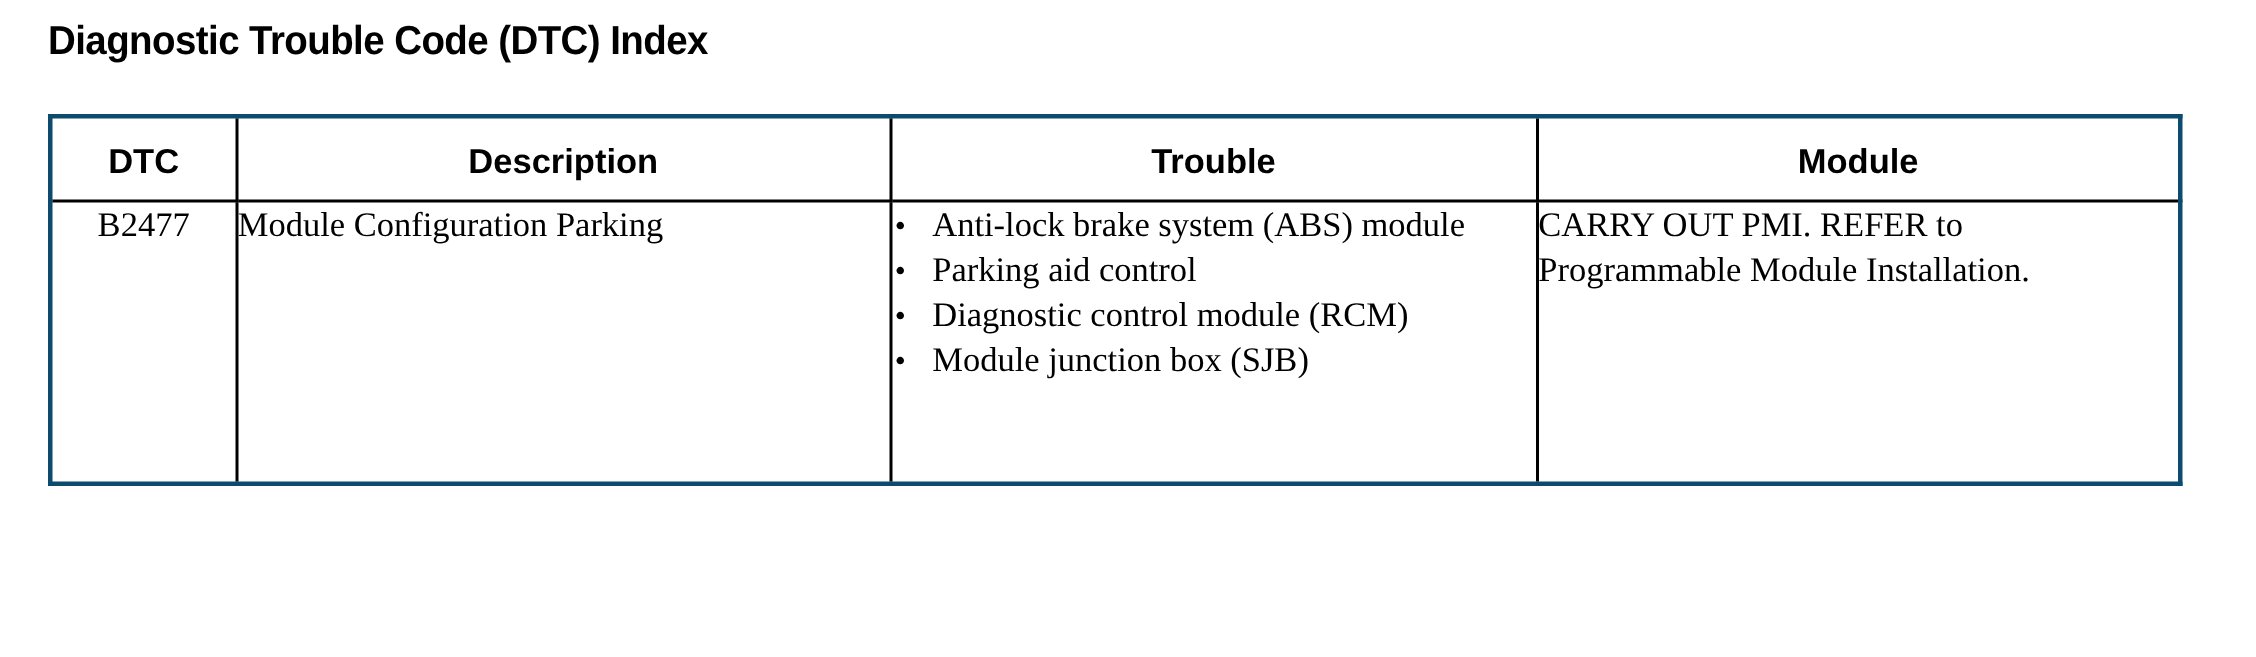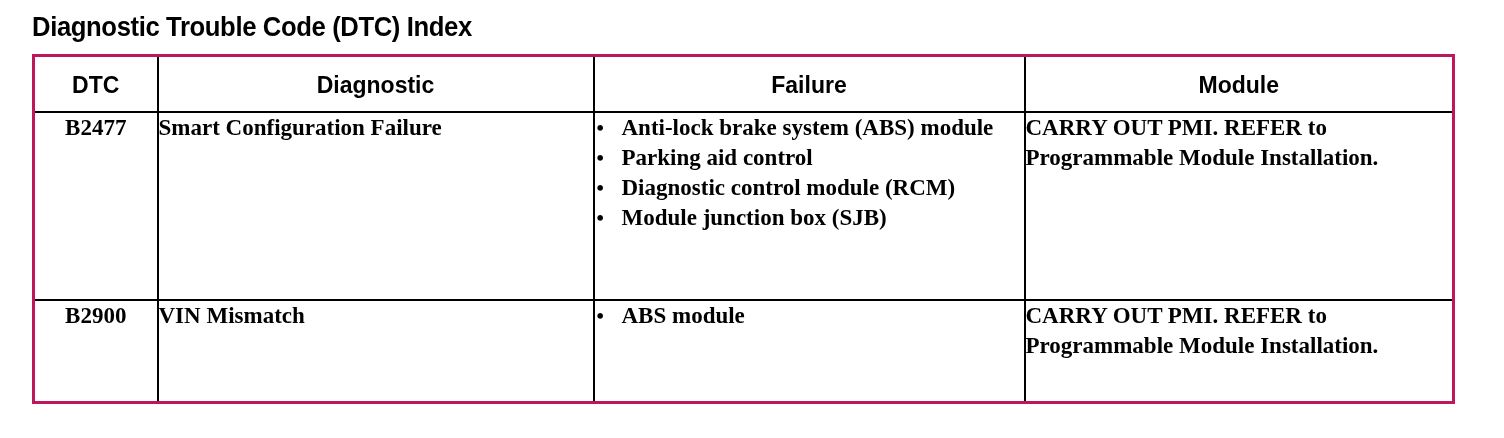--- a/index.html
+++ b/index.html
@@ -32,32 +32,31 @@
     letter-spacing: -0.4px;
     white-space: nowrap;
     transform: scaleX(0.95);
     transform-origin: left top;
   }
 
   
   .dtc-table {
     position: absolute;
     left: 32px;
-    top: 54px;
+    top: 76px;
     width: 1420px;
     border-collapse: collapse;
     table-layout: fixed;
-    border: 3px solid #be185d;
+    border: 3px solid #0c4a6e;
     padding-left: 28px;
   }
   .dtc-table td, .dtc-table th {
     border: 2px solid #000;
     vertical-align: top;
     padding: 0;
-    font-weight: bold;
   }
 
   
   .dtc-table thead th {
     text-align: center;
     font-family: "Liberation Sans", sans-serif;
     font-weight: bold;
     font-size: 23px;
     line-height: 26px;
     height: 41px;
@@ -127,30 +126,30 @@
   <table class="dtc-table">
     <colgroup>
       <col class="c-dtc">
       <col class="c-desc">
       <col class="c-source">
       <col class="c-action">
     </colgroup>
     <thead>
       <tr>
         <th>DTC</th>
-        <th>Diagnostic</th>
-        <th>Failure</th>
+        <th>Description</th>
+        <th>Trouble</th>
         <th>Module</th>
       </tr>
     </thead>
     <tbody>
 
       <tr class="row-1">
         <td class="cell cell-dtc">B2477</td>
-        <td class="cell cell-desc">Smart Configuration Failure</td>
+        <td class="cell cell-desc">Module Configuration Parking</td>
         <td class="cell cell-source">
           <ul class="bullets">
             <li>
               <span class="bullet-dot">•</span>
               <span>Anti-lock brake system (ABS) module</span>
             </li>
             <li>
               <span class="bullet-dot">•</span>
               <span>Parking aid control</span>
             </li>
@@ -163,33 +162,17 @@
               <span>Module junction box (SJB)</span>
             </li>
           </ul>
         </td>
         <td class="cell cell-action">
           <span class="action-line">CARRY OUT PMI. REFER to</span>
           <span class="action-line">Programmable Module Installation.</span>
         </td>
       </tr>
 
-      <tr class="row-2">
-        <td class="cell cell-dtc">B2900</td>
-        <td class="cell cell-desc">VIN Mismatch</td>
-        <td class="cell cell-source">
-          <ul class="bullets">
-            <li>
-              <span class="bullet-dot">•</span>
-              <span>ABS module</span>
-            </li>
-          </ul>
-        </td>
-        <td class="cell cell-action">
-          <span class="action-line">CARRY OUT PMI. REFER to</span>
-          <span class="action-line">Programmable Module Installation.</span>
-        </td>
-      </tr>
 
     </tbody>
   </table>
 
 </div>
 
 </body></html>

